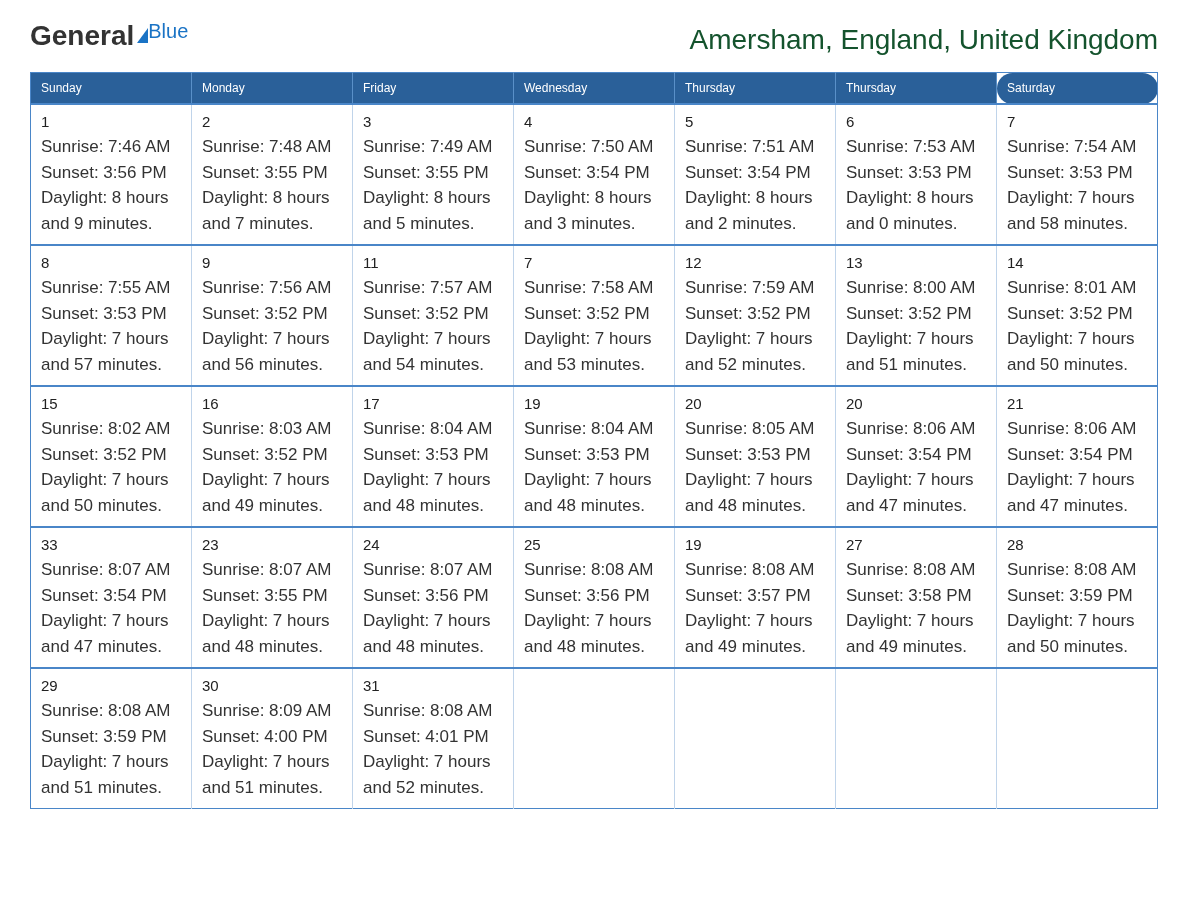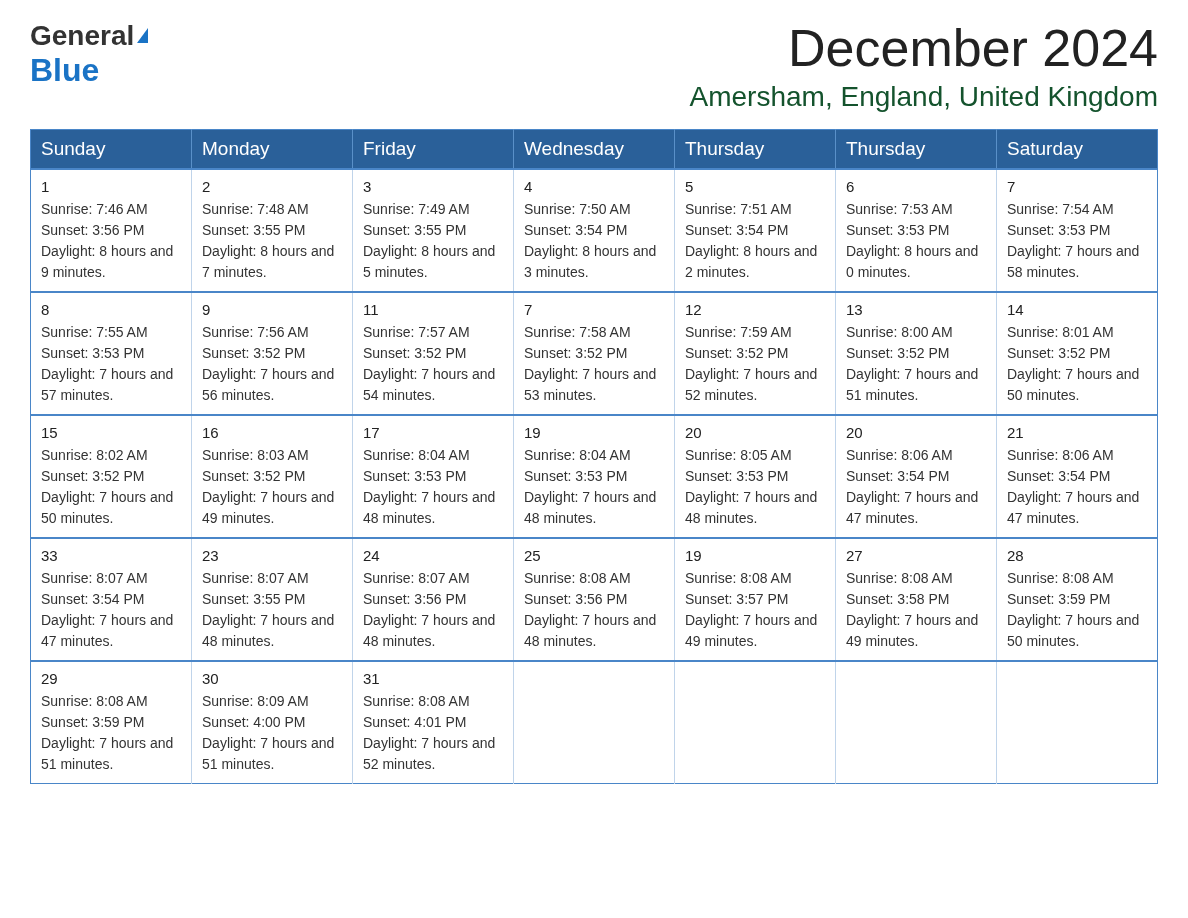--- a/index.html
+++ b/index.html
@@ -11,21 +11,21 @@
       min-height: 918px;
     }
     .header {
       display: flex;
       justify-content: space-between;
       align-items: flex-start;
       margin-bottom: 16px;
     }
     .logo {
       display: flex;
-      flex-direction: column;
+      flex-direction: row;
       align-items: flex-start;
     }
     .title-block {
       text-align: right;
     }
     .title-block h1 {
       font-size: 52px;
       font-weight: normal;
       color: #222;
       line-height: 1.1;
@@ -37,28 +37,29 @@
       margin-top: 4px;
     }
     .calendar {
       width: 100%;
       border-collapse: collapse;
       border: 1.5px solid #4a86c8;
     }
     .calendar thead tr th {
       background-color: #2a6099;
       color: #fff;
-      font-size: 19px;
+      font-size: 12px;
       font-weight: normal;
       padding: 8px 10px;
       text-align: left;
       border-right: 1px solid #5a90c8;
     }
     .calendar thead tr th:last-child {
       border-right: none;
+      border-radius: 17px;
     }
     .calendar tbody tr td {
       vertical-align: top;
       padding: 8px 10px;
       border-top: 2px solid #4a86c8;
       border-right: 1px solid #c0d4ea;
       width: 14.28%;
       min-height: 90px;
       font-size: 13px;
       color: #333;
@@ -71,21 +72,21 @@
       background: #fff;
     }
     .day-number {
       font-size: 15px;
       font-weight: normal;
       color: #222;
       margin-bottom: 4px;
       display: block;
     }
     .day-info {
-      font-size: 14px;
+      font-size: 17px;
       color: #333;
       line-height: 1.5;
     }
     .logo-row {
       display: flex;
       align-items: center;
     }
     .logo-general {
       font-size: 28px;
       font-weight: bold;
@@ -94,38 +95,37 @@
     .logo-arrow {
       display: inline-block;
       width: 0;
       height: 0;
       border-left: 11px solid transparent;
       border-bottom: 15px solid #1a73c5;
       margin-left: 3px;
       margin-bottom: 2px;
     }
     .logo-blue-row {
-      font-size: 32px;
-      font-weight: bold;
+      font-size: 20px;
+      font-weight: normal;
       color: #1a73c5;
     }
   </style>
 </head>
 <body>
 
 <div class="header">
   <div class="logo">
     <div class="logo-row">
       <span class="logo-general">General</span>
       <span class="logo-arrow"></span>
     </div>
     <div class="logo-blue-row">Blue</div>
   </div>
   <div class="title-block">
-    <h1>December 2024</h1>
     <h2>Amersham, England, United Kingdom</h2>
   </div>
 </div>
 
 <table class="calendar">
   <thead>
     <tr>
     <th>Sunday</th>
         <th>Monday</th>
         <th>Friday</th>

